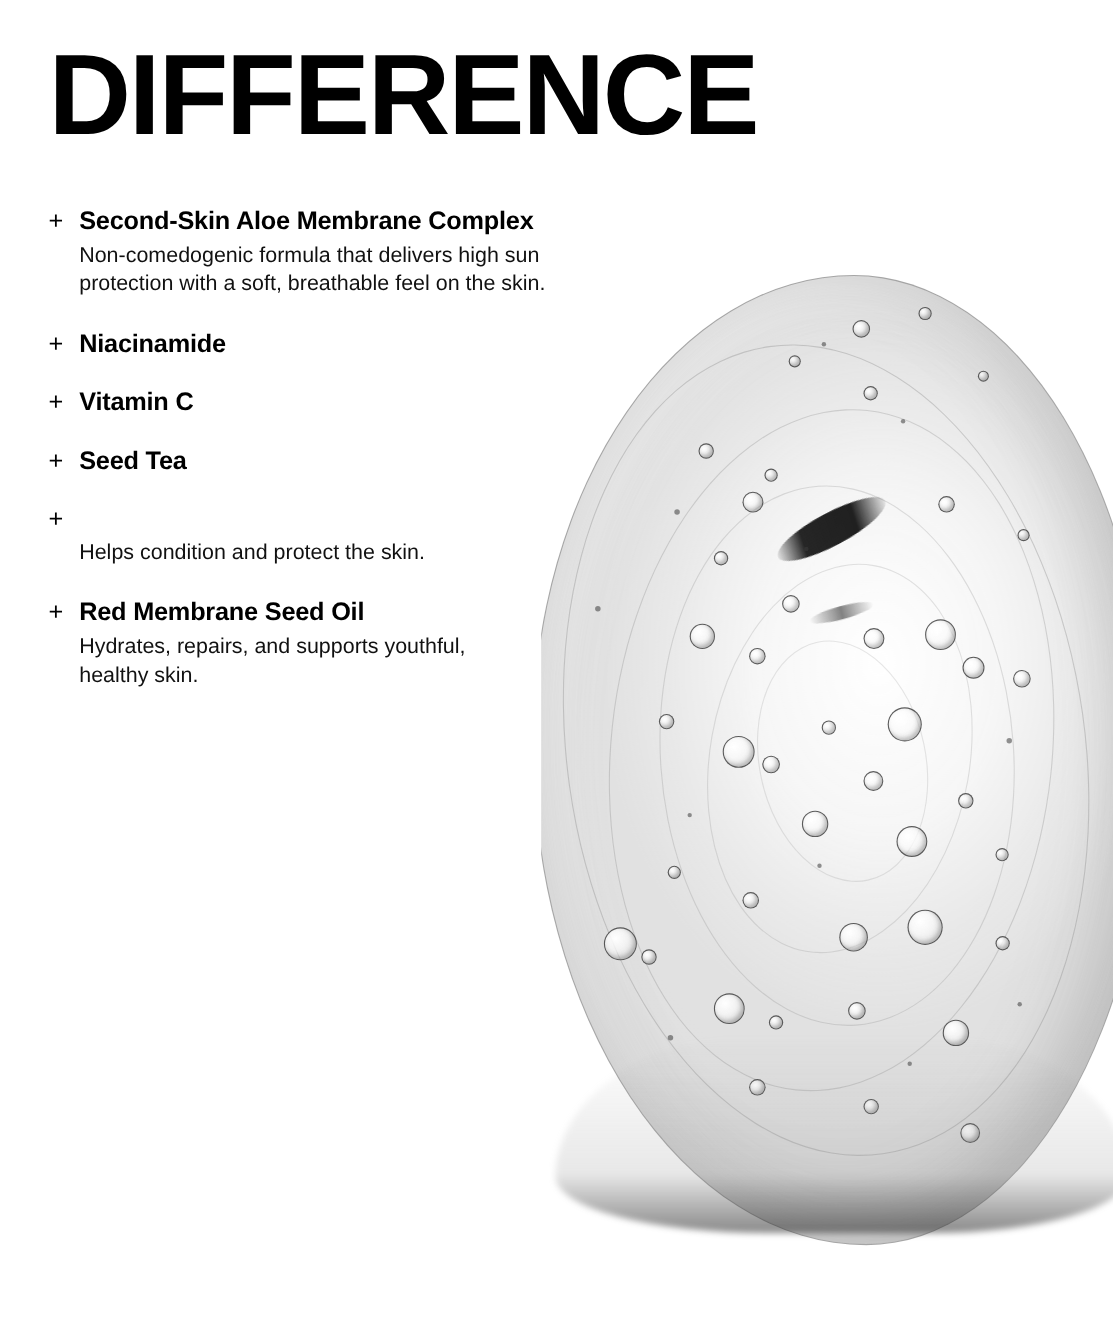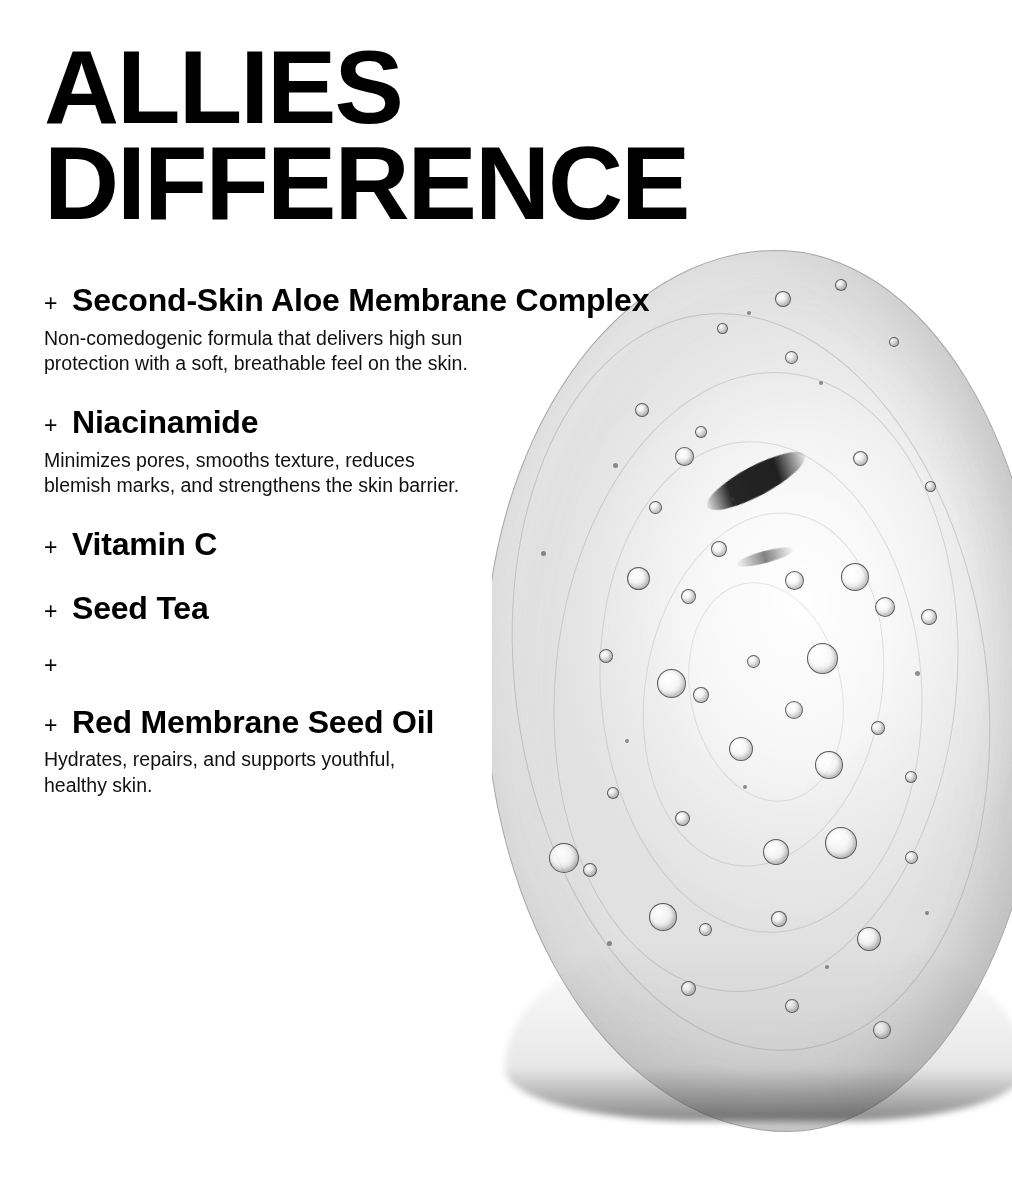--- a/index.html
+++ b/index.html
@@ -143,27 +143,28 @@
   }
   .plus {
     font-size: 23px;
     font-weight: 400;
     line-height: 1;
     color: #000;
     width: 16px;
     flex: 0 0 16px;
   }
   .feature-title {
-    font-size: 32px;
+    font-size: 23px;
     font-weight: 700;
     line-height: 1.1;
     letter-spacing: -0.2px;
     color: #000;
   }
   .feature-desc {
+    margin-left: 28px;
     margin-top: 7px;
     font-size: 19.5px;
     line-height: 1.33;
     font-weight: 400;
     color: #111;
     max-width: 470px;
     white-space: pre-line;
   }
 </style>
 </head>
@@ -235,62 +236,60 @@
       <div class="dot" style="left:122px;top:690px;width:5px;height:5px;"></div>
       <div class="dot" style="left:340px;top:714px;width:4px;height:4px;"></div>
       <div class="dot" style="left:440px;top:660px;width:4px;height:4px;"></div>
 
       <div class="bottom-shade"></div>
     </div>
   </div>
 
   <div class="content">
     <h1 class="headline">
-      <span class="l1">ALLIES</span>
       <span class="l2">DIFFERENCE</span>
     </h1>
 
     <div class="features">
 
       <div class="feature">
         <div class="feature-head">
           <span class="plus">+</span>
           <span class="feature-title">Second-Skin Aloe Membrane Complex</span>
         </div>
         <div class="feature-desc">Non-comedogenic formula that delivers high sun
 protection with a soft, breathable feel on the skin.</div>
       </div>
 
       <div class="feature">
         <div class="feature-head">
           <span class="plus">+</span>
           <span class="feature-title">Niacinamide</span>
         </div>
-        <div class="feature-desc">Minimizes pores, smooths texture, reduces
-blemish marks, and strengthens the skin barrier.</div>
       </div>
 
       <div class="feature">
         <div class="feature-head">
           <span class="plus">+</span>
           <span class="feature-title">Vitamin C</span>
         </div>
       </div>
 
       <div class="feature">
         <div class="feature-head">
           <span class="plus">+</span>
           <span class="feature-title">Seed Tea</span>
         </div>
       </div>
 
       <div class="feature">
         <div class="feature-head">
           <span class="plus">+</span>
         </div>
+        <div class="feature-desc">Helps condition and protect the skin.</div>
       </div>
 
       <div class="feature">
         <div class="feature-head">
           <span class="plus">+</span>
           <span class="feature-title">Red Membrane Seed Oil</span>
         </div>
         <div class="feature-desc">Hydrates, repairs, and supports youthful,
 healthy skin.</div>
       </div>

